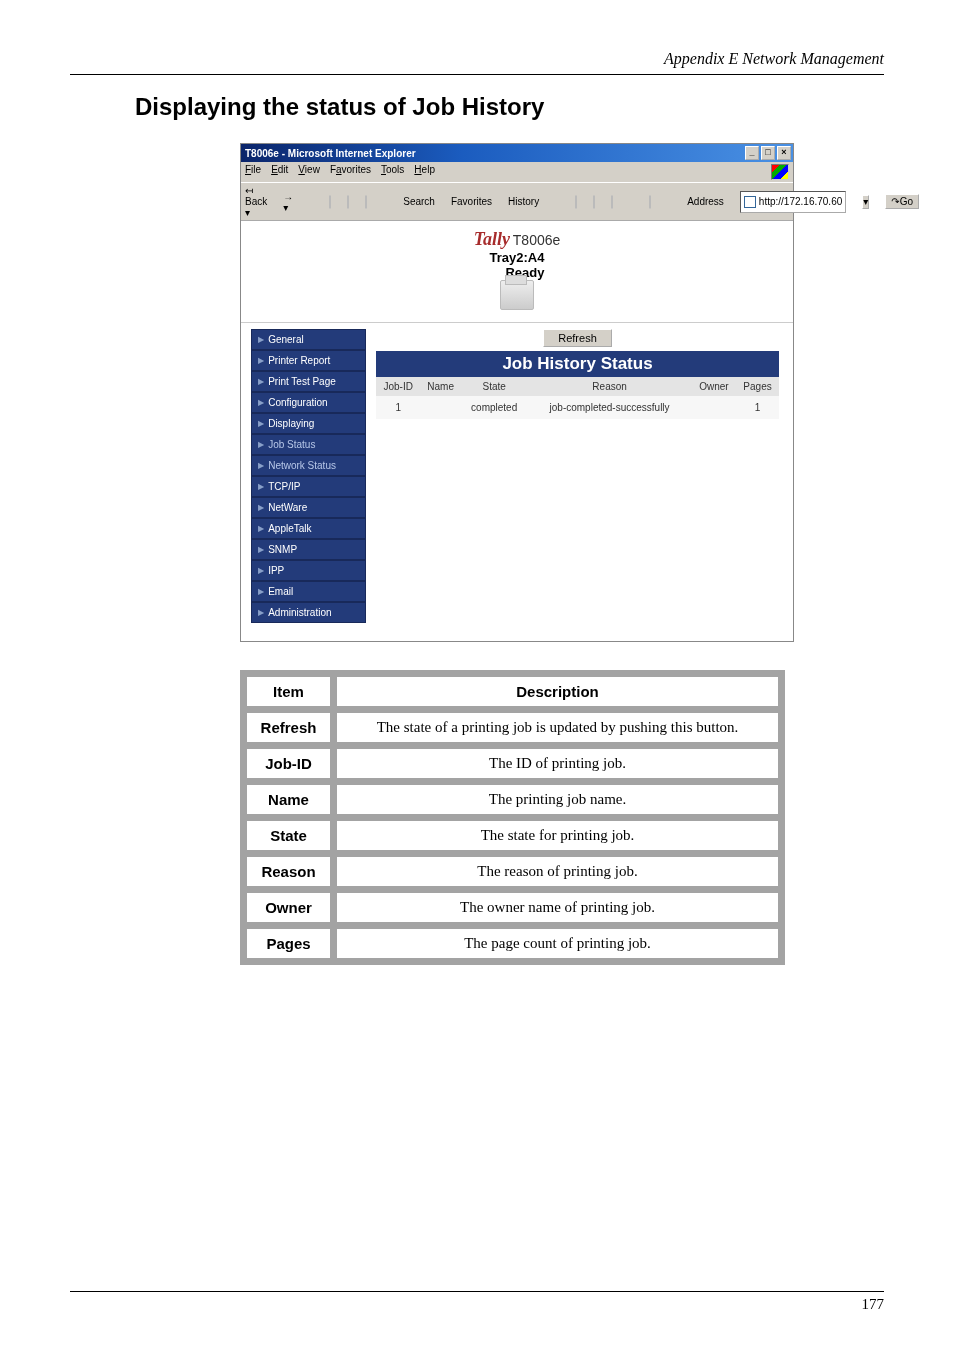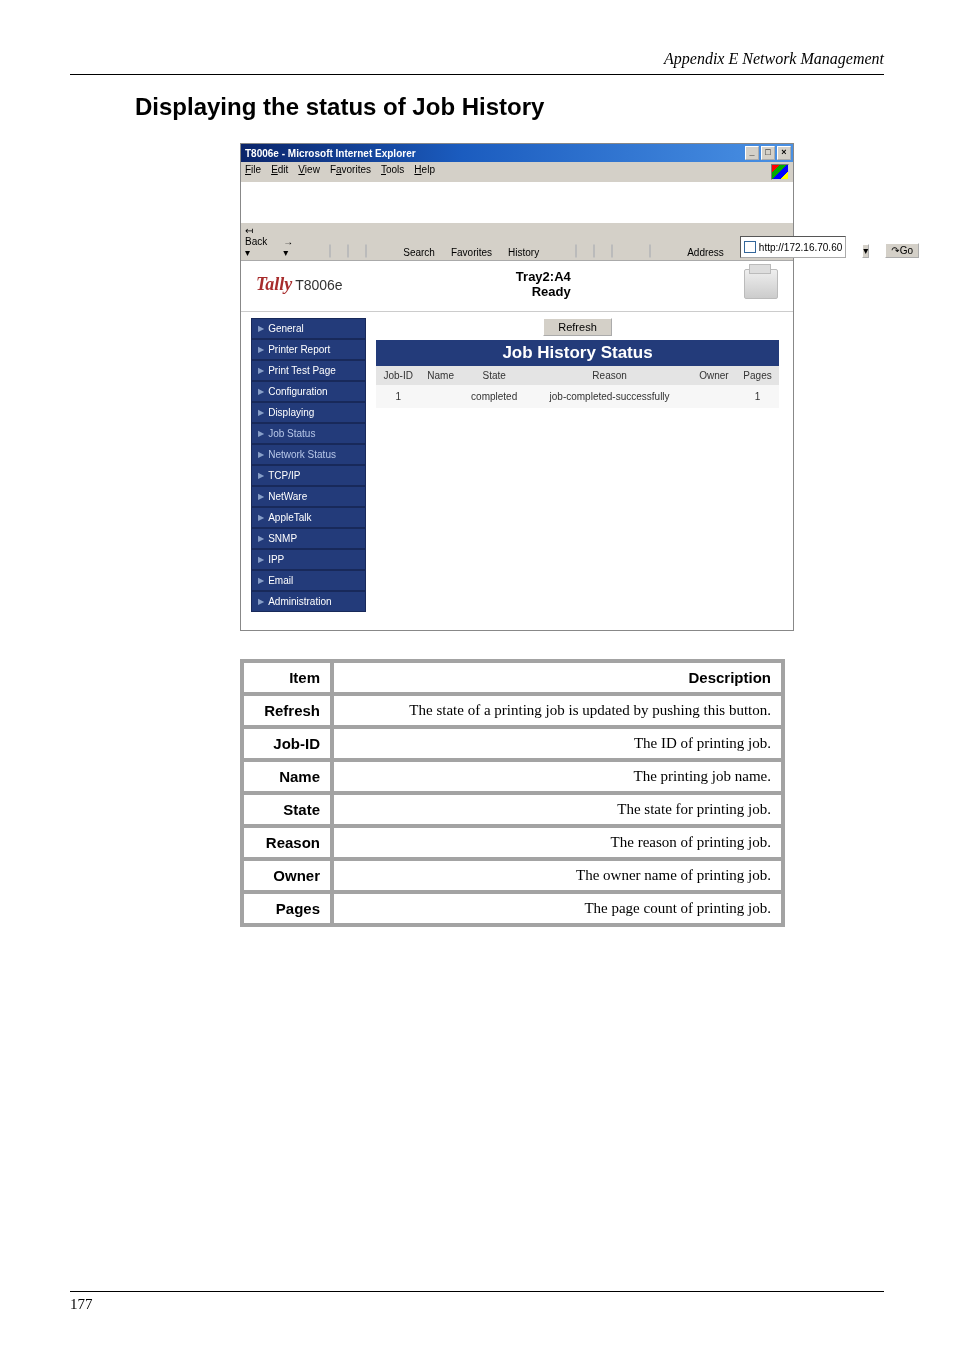--- a/index.html
+++ b/index.html
@@ -61,68 +61,69 @@
     font-weight: bold;
   }
   .menubar { background: #d4d0c8; padding: 2px 4px; font-size: 10px; color: #000; display:flex; gap:10px; }
   .menubar span u { text-decoration: underline; }
   .toolbar {
     background: #d4d0c8;
     border-top: 1px solid #fff;
     border-bottom: 1px solid #aaa;
     padding: 2px 4px;
     display: flex;
-    align-items: flex-end;
+    align-items: center;
     gap: 16px;
     font-size: 10px;
-    margin-top: 40px;
   }
   .tb-icon { width:14px; height:14px; background:#eee; border:1px solid #bbb; border-radius:7px; display:inline-block;}
   .tb-sep { width:1px; height:16px; background:#aaa; margin:0 2px; display:inline-block;}
   .addrbox { flex:1; background:#fff; border:1px inset #aaa; padding:4px 3px; display:flex; align-items:center; gap:3px; }
   .go-btn { background:#d4d0c8; border:1px outset #fff; padding:1px 5px; font-size:10px; white-space:nowrap;}
   .ms-flag{ width:18px; height:16px; background:linear-gradient(135deg,#f00 0 25%,#0a0 25% 50%,#00f 50% 75%,#ff0 75% 100%); border:1px inset #ccc;}
   .addr-dd{ width:12px; height:14px; border:1px outset #fff; background:#d4d0c8; text-align:center; line-height:12px;}
   .contentpane { background:#fff; }
   .tally-header {
     display: flex;
     justify-content: space-between;
     align-items: center;
     padding: 8px 15px 12px 15px;
     border-bottom: 1px solid #ccc;
+    flex-direction: column;
   }
   .tally-brand { font-size: 18px; font-weight: bold; font-style: italic; color: #a72c2c; font-family: Georgia, serif;}
   .tally-model { font-size: 14px; font-weight: normal; font-style: normal; color:#333;}
   .tally-status { font-weight: bold; font-size: 13px; text-align: right; color:#000;}
   .printer-ill{ width:34px; height:30px; background:linear-gradient(#eee,#ccc); border:1px solid #bbb; border-radius:2px; position:relative;}
   .printer-ill::after{content:""; position:absolute; top:-6px; left:4px; width:20px; height:8px; background:#ddd; border:1px solid #bbb;}
   .body-row { display: flex; align-items: flex-start; padding: 6px 14px 18px 10px; gap: 10px; }
   .sidebar { width: 115px; }
   .nav-item { background:#233b7a; color:#fff; border:1px solid #18295a; padding:4px 6px; font-size:10px; display:flex; align-items:center; gap:4px; cursor:pointer; }
   .nav-item.sel { color:#b7c7e8; }
   .nav-item .arrow { font-size:8px; color:#89a0c9; }
   .main-area { flex:1; }
   .refresh-row { text-align:center; margin-bottom:4px;}
   .refresh-btn { background:#d4d0c8; border:1px outset #fff; padding:2px 14px; font-size:11px; font-family:Tahoma, Arial, sans-serif;}
   .hist-title { background:#233b7a; color:#fff; text-align:center; font-weight:bold; font-size:17px; padding:3px;}
   table.hist { width:100%; border-collapse:collapse; font-size:10px;}
   table.hist th { background:#e4e4e4; color:#333; padding:4px 2px; font-weight:normal; text-align:center;}
   table.hist td { background:#f7f7f7; color:#333; padding:6px 2px; text-align:center;}
   
   .info-table { margin-left: 170px; width: 545px; border-collapse: collapse; }
-  .info-table th, .info-table td { border: 4px solid #a3a3a3; padding: 6px 10px; text-align:right; font-size:15px; vertical-align:middle;}
+  .info-table th, .info-table td { border: 7px solid #a3a3a3; padding: 6px 10px; text-align:center; font-size:15px; vertical-align:middle;}
   .info-table .hdr { font-family:'Century Gothic','Avant Garde',Arial,sans-serif; font-weight:bold; font-size:15px;}
   .info-table .label { font-family:'Century Gothic','Avant Garde',Arial,sans-serif; font-weight:bold; font-size:15px; width:90px;}
   .info-table .desc { font-family: Georgia, 'Times New Roman', serif; font-size:15px;}
   .page-footer {
     position:absolute;
     bottom: 38px;
     left: 70px;
     right: 70px;
     border-top: 1px solid #000;
+    text-align: right;
     padding-top: 4px;
     font-size: 15px;
   }
 </style>
 </head>
 <body>
 
 <div class="page-header">
   <span>Appendix E Network Management</span>
 </div>

